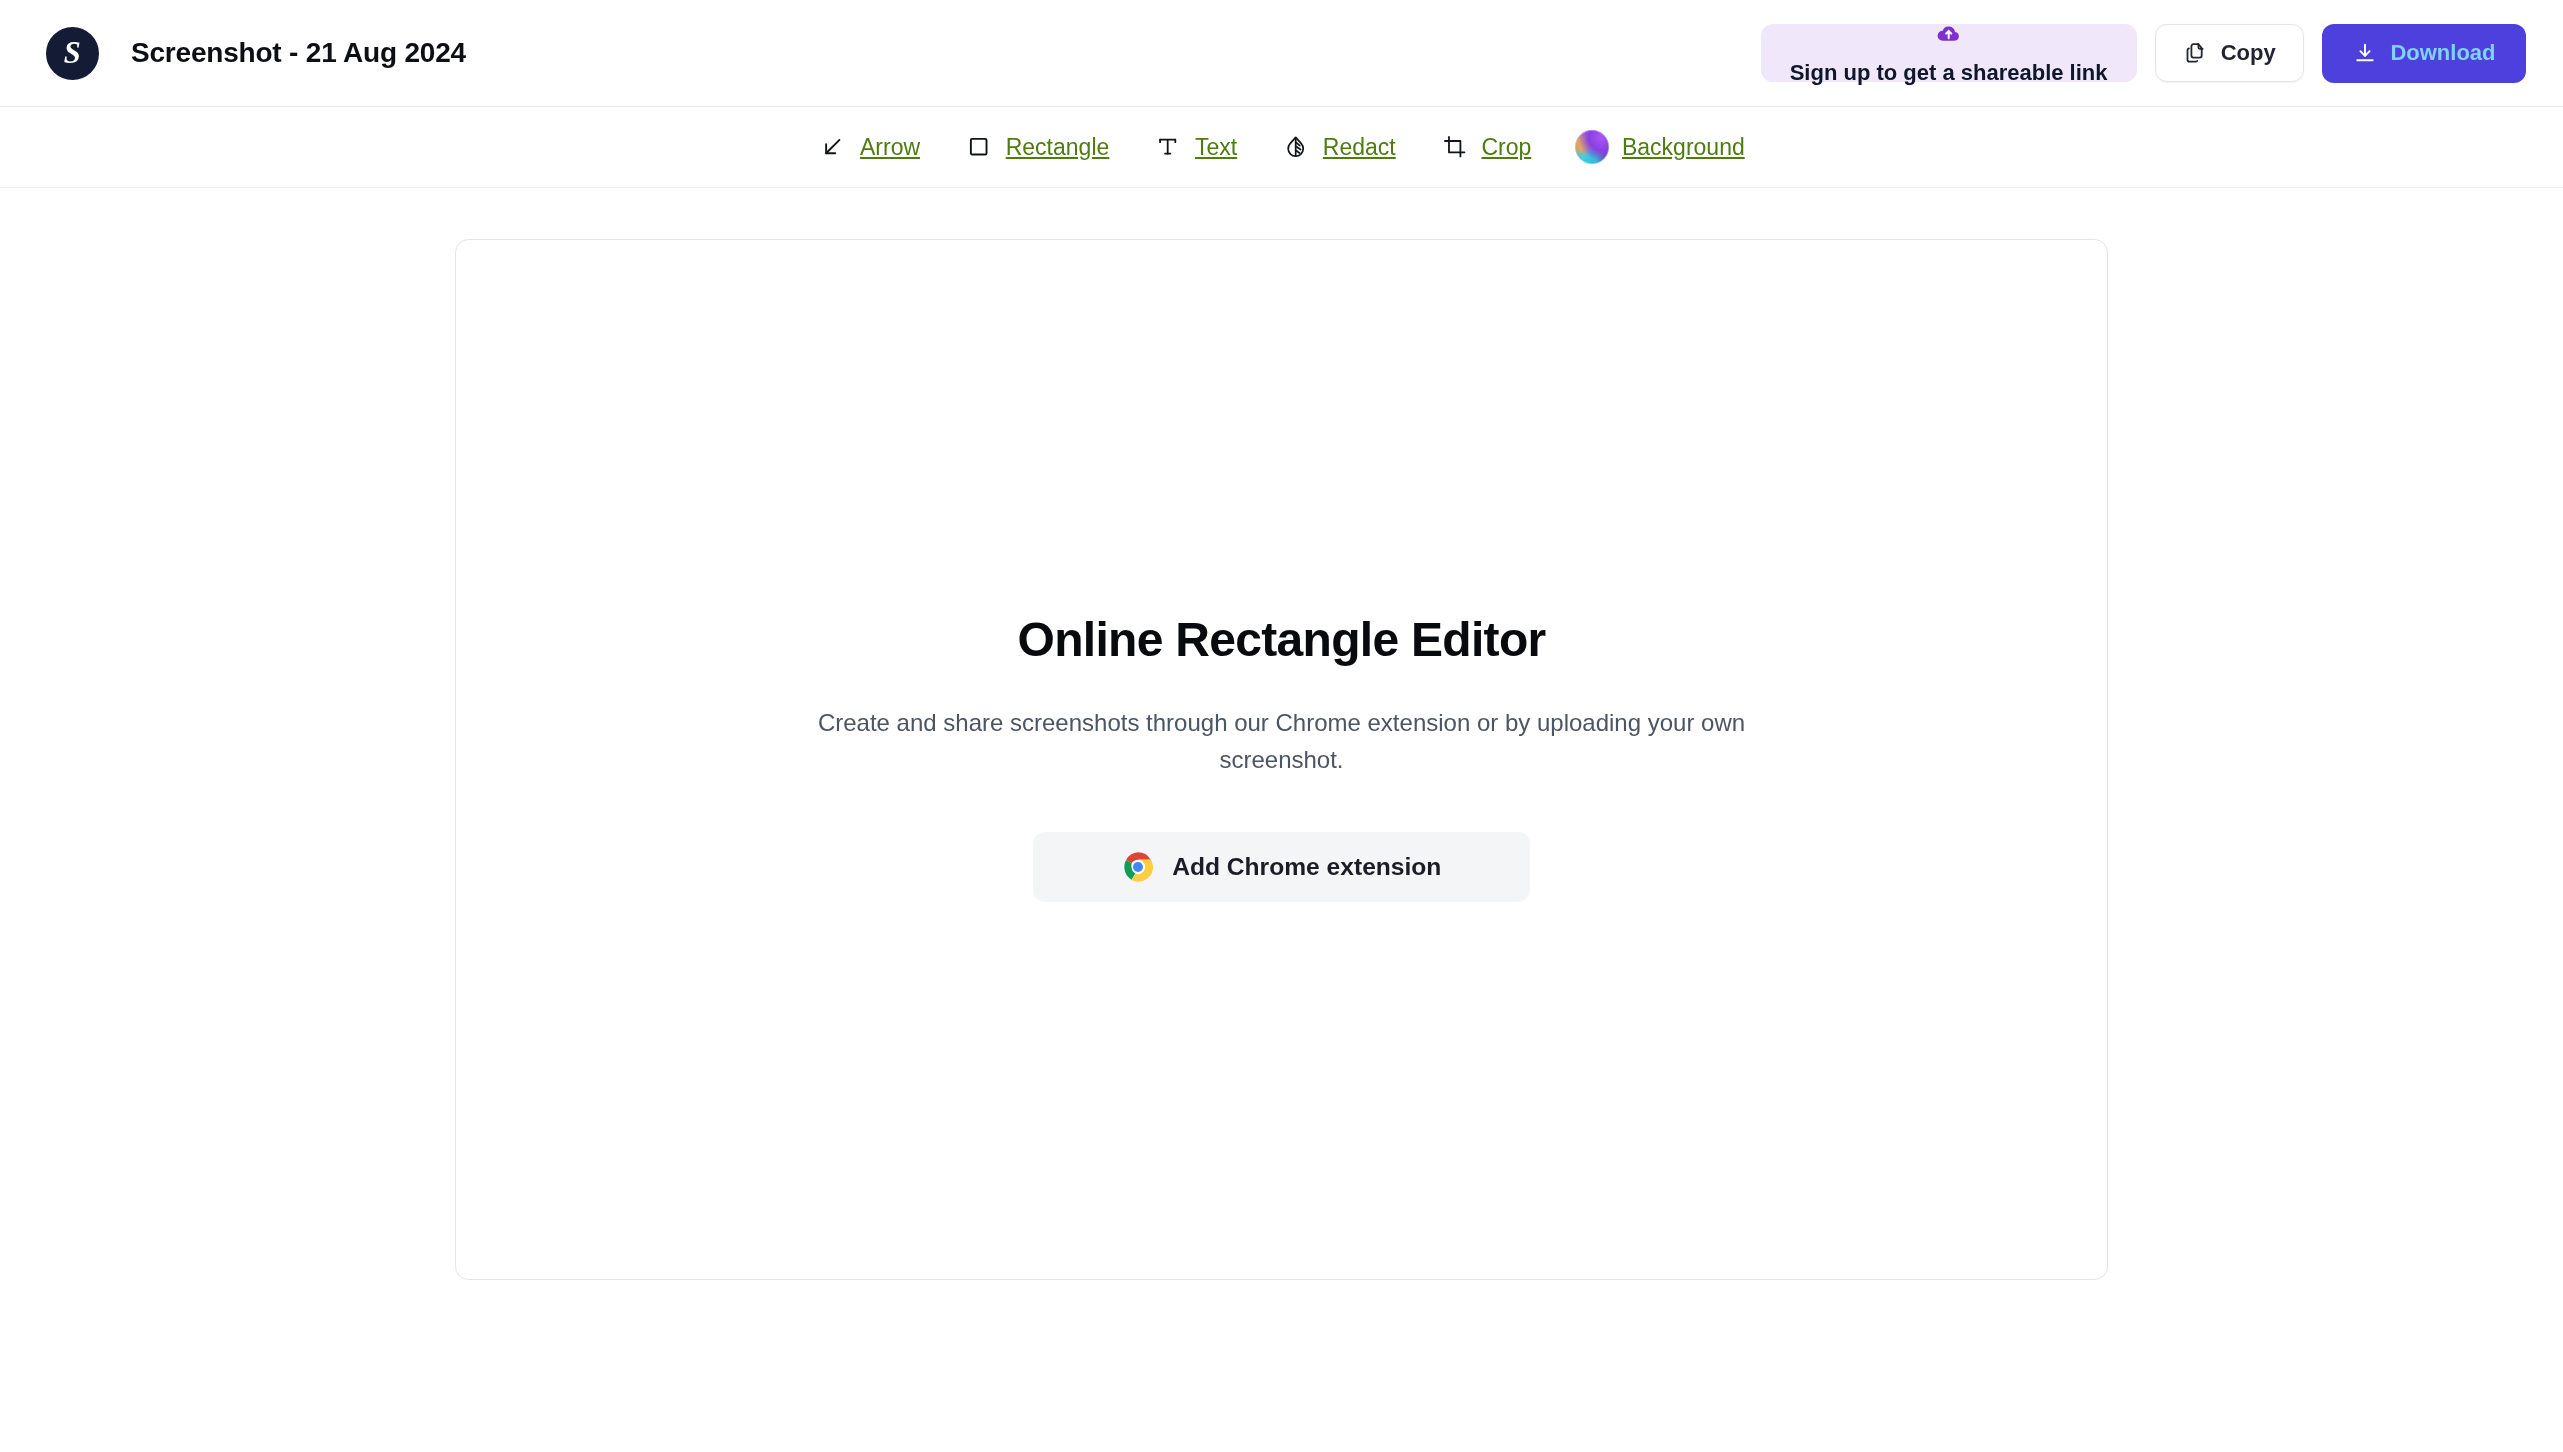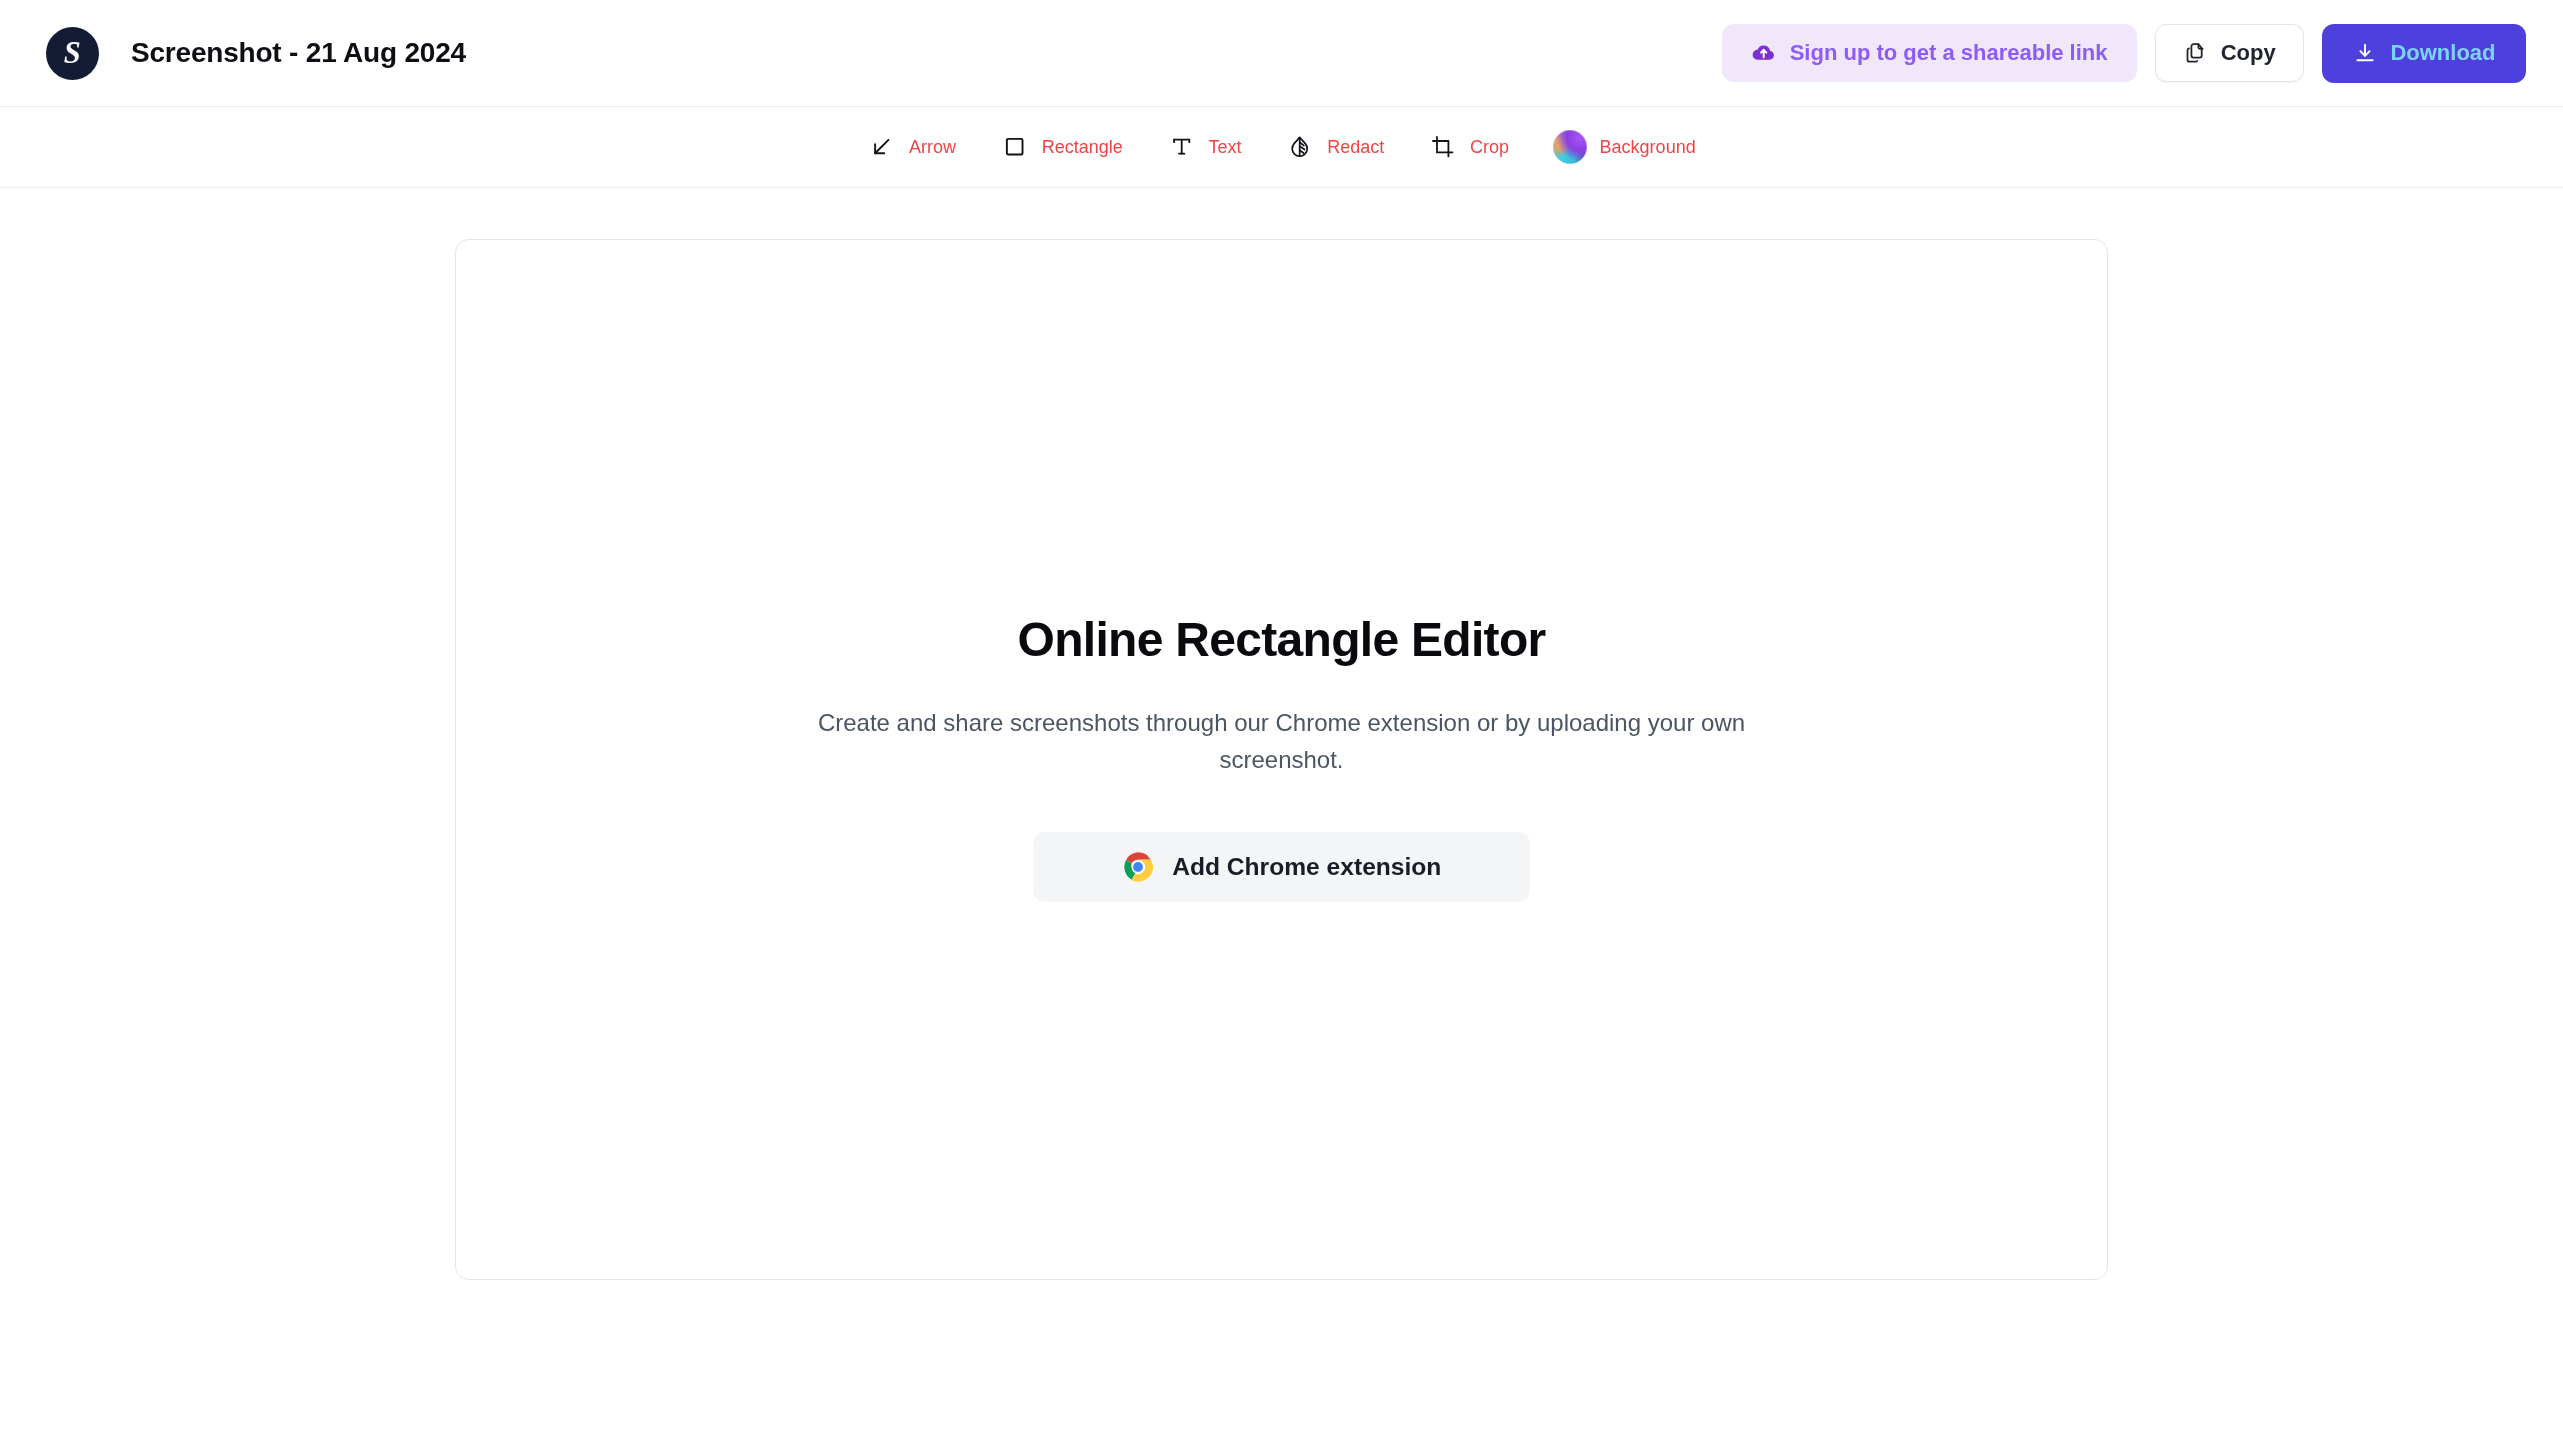--- a/index.html
+++ b/index.html
@@ -73,23 +73,24 @@
     font-size: 22px;
     font-weight: 700;
     cursor: pointer;
     white-space: nowrap;
     border: none;
     font-family: "Liberation Sans", sans-serif;
   }
 
   .btn-signup {
     background: #f0e7fb;
-    color: #8b5cf6;
+    color: #0f172a;
     height: 58px;
     padding: 0 29px;
+    flex-direction: column;
   }
 
   .btn-copy {
     background: #ffffff;
     color: #1f2430;
     height: 58px;
     padding: 12px 27px;
     border: 1.7px solid #e2e4e8;
     box-shadow: 0 0.8px 1.7px rgba(16,24,40,0.05);
   }
@@ -118,24 +119,25 @@
     gap: 12.7px;
     padding: 0 22px;
     height: 53px;
     border-radius: 8.5px;
     cursor: pointer;
     background: transparent;
     border: none;
     font-family: "Liberation Sans", sans-serif;
   }
   .tool-label {
-    font-size: 18px;
+    font-size: 23px;
     font-weight: 400;
-    color: #ef4444;
+    color: #4d7c0f;
     white-space: nowrap;
+    text-decoration: underline;
   }
   .tool-icon {
     width: 29px;
     height: 29px;
     display: inline-flex;
     align-items: center;
     justify-content: center;
     flex: 0 0 auto;
   }
 

